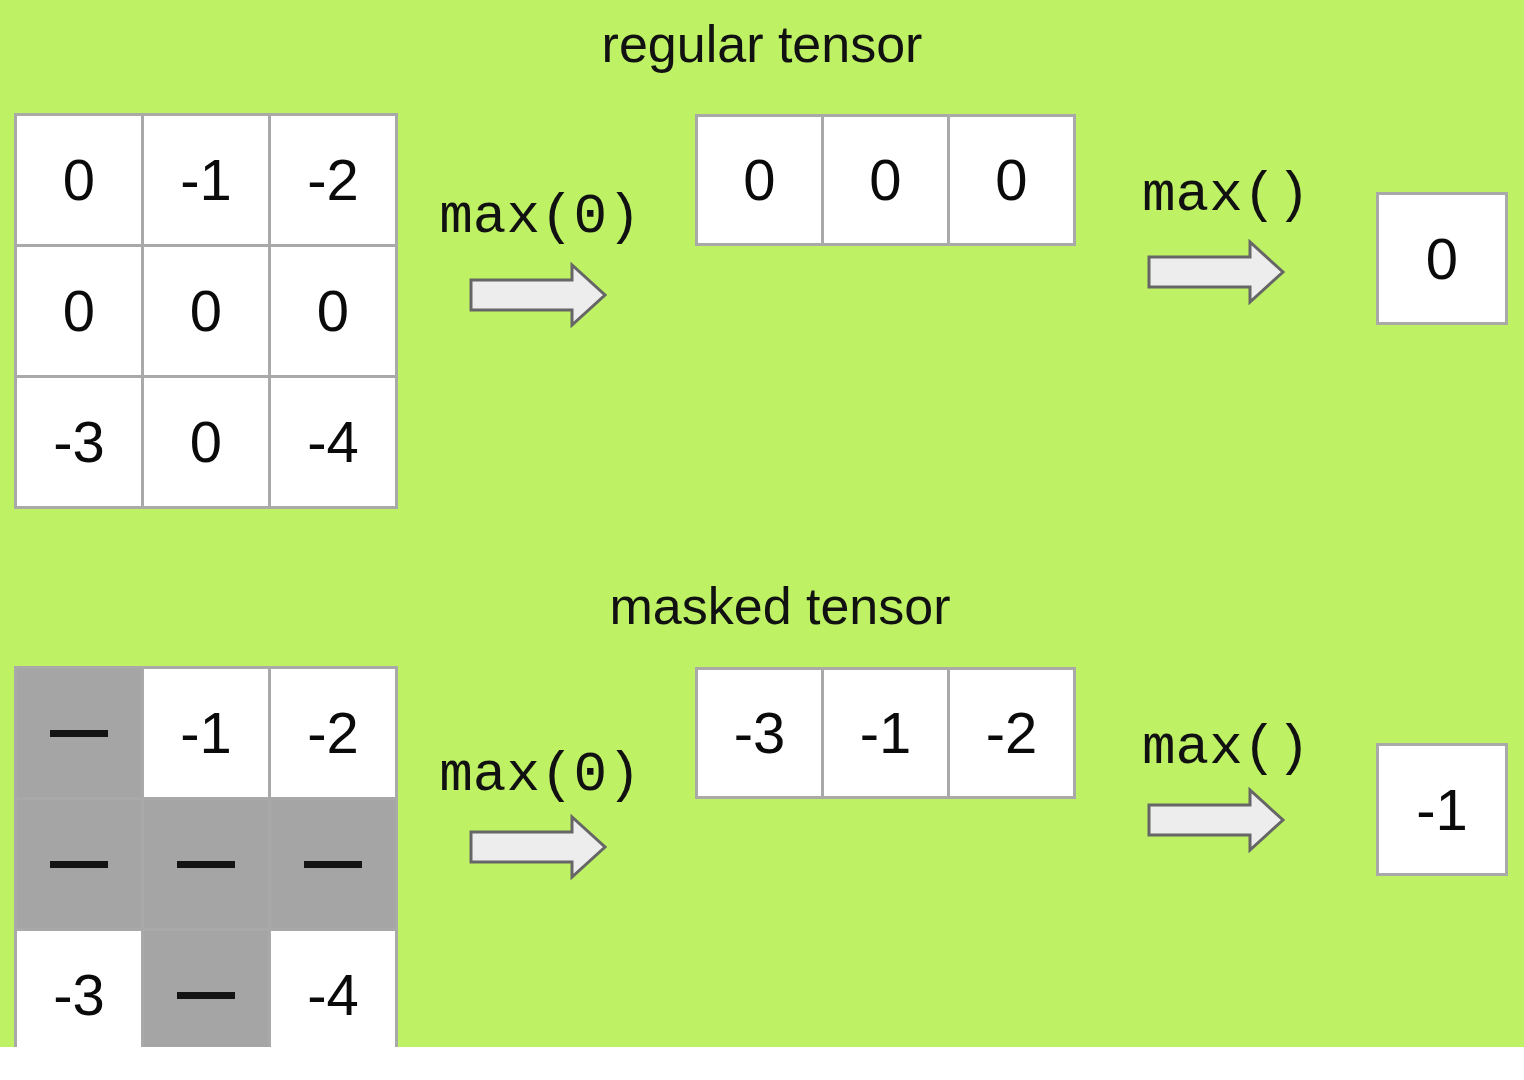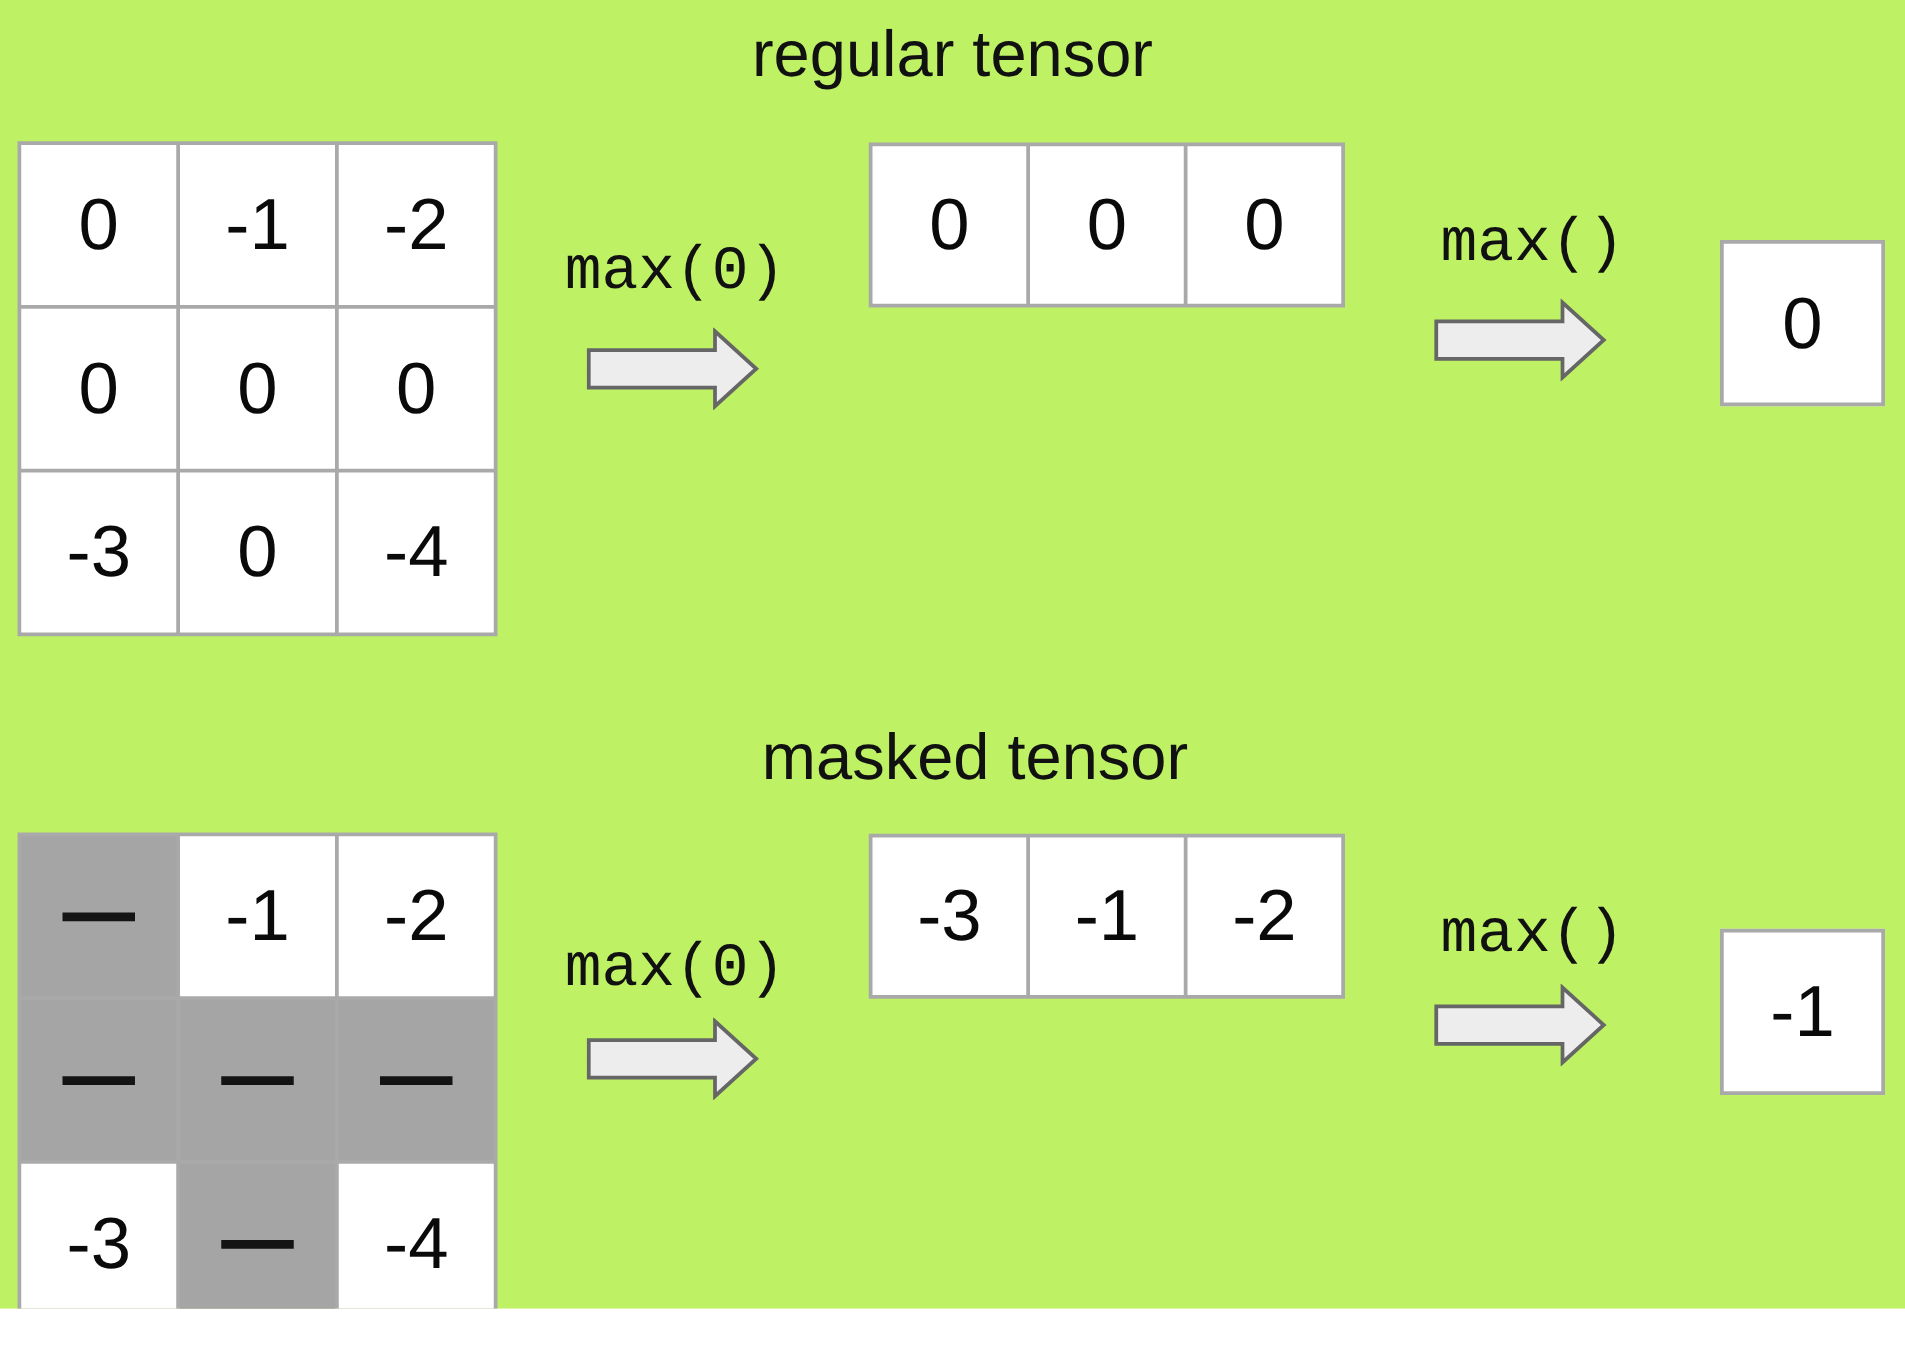--- a/index.html
+++ b/index.html
@@ -56,21 +56,21 @@
     align-items: center;
     justify-content: center;
     font-size: 58px;
     color: #0a0a0a;
   }
   .oplabel {
     position: absolute;
     width: 220px;
     text-align: center;
     font-family: "Liberation Mono", monospace;
-    font-size: 49px;
+    font-size: 56px;
     line-height: 52px;
     color: #111;
     white-space: nowrap;
   }
   .arrow { position: absolute; width: 140px; height: 66px; }
   .arrow svg { display: block; }
   .arrow polygon {
     fill: #ededed;
     stroke: #666666;
     stroke-width: 3;

